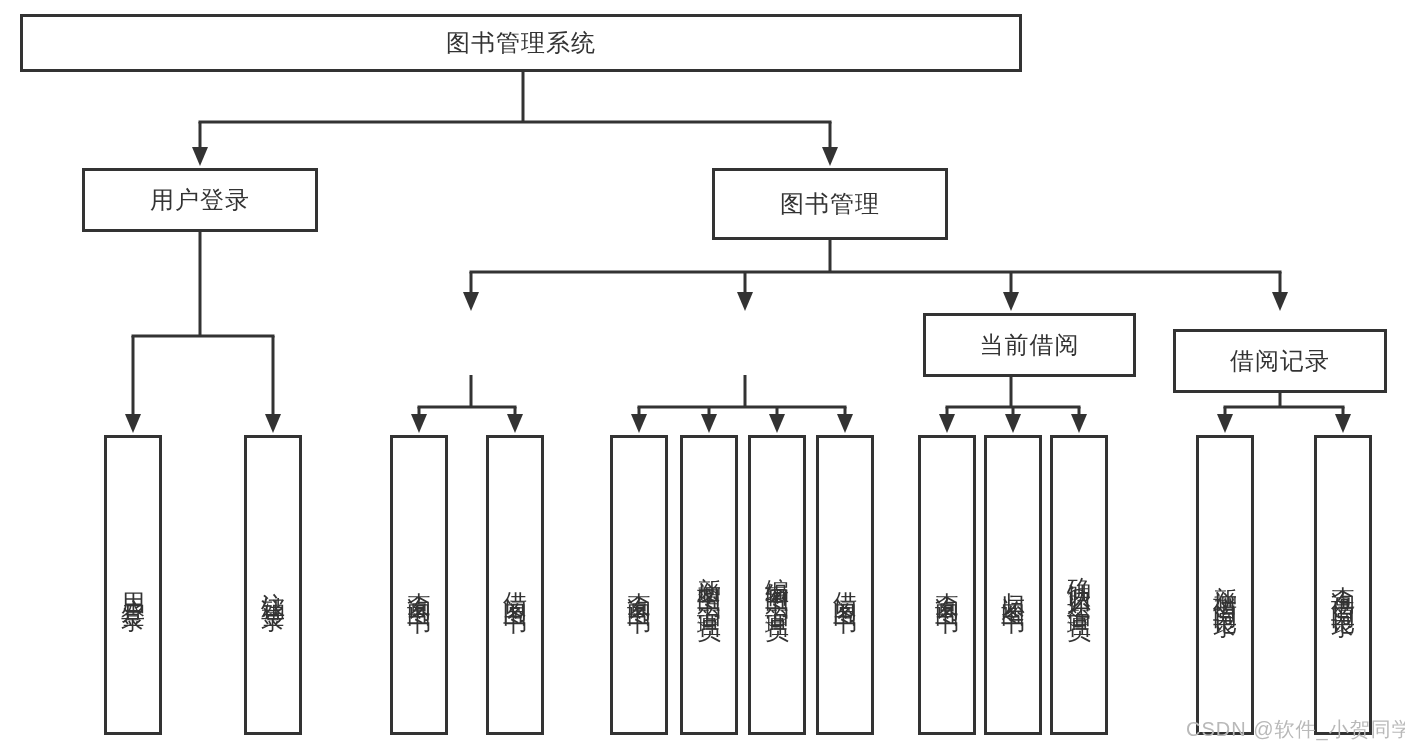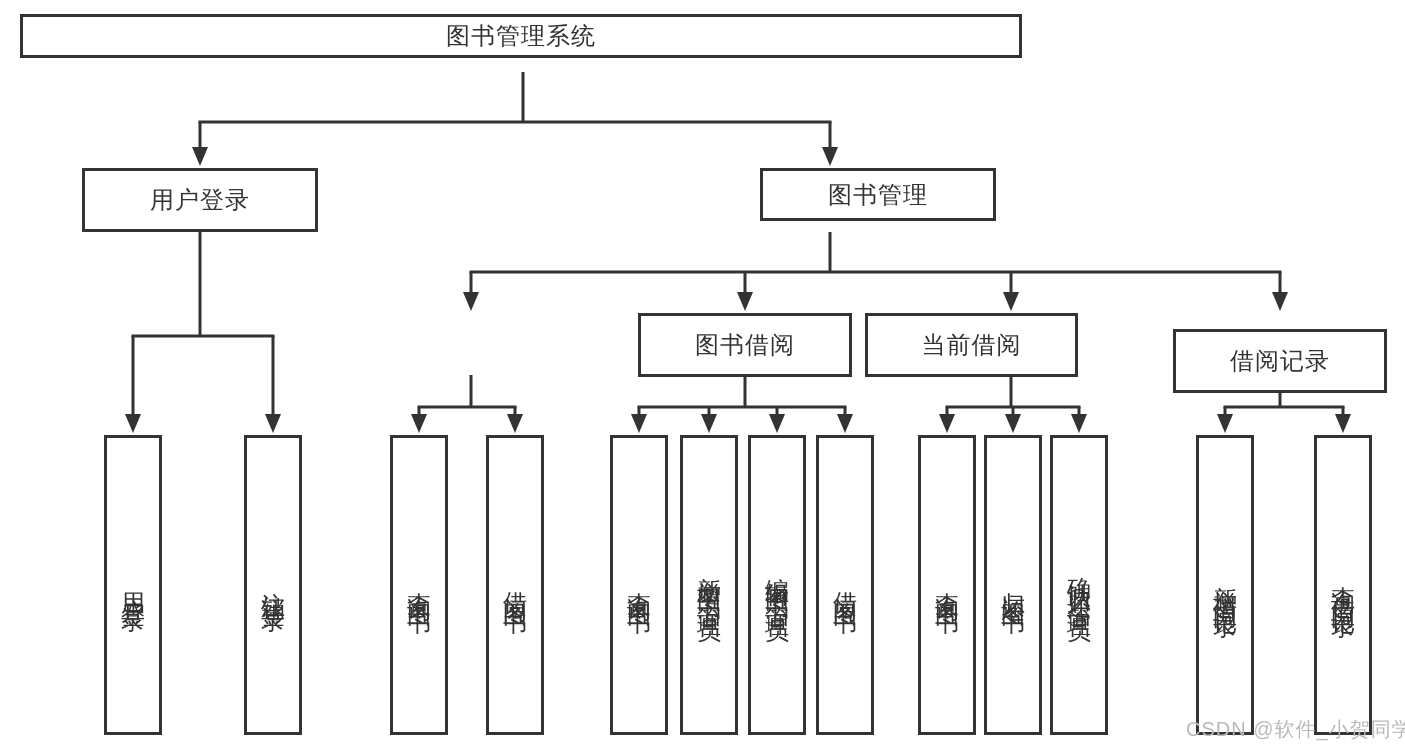--- a/index.html
+++ b/index.html
@@ -96,35 +96,32 @@
     <g>
       <line x1="1280" y1="375" x2="1280" y2="407"></line>
       <line x1="1223.5" y1="407" x2="1344.5" y2="407"></line>
       <line x1="1225" y1="407" x2="1225" y2="415"></line>
       <polygon points="1217,414 1233,414 1225,433" stroke="none"></polygon>
       <line x1="1343" y1="407" x2="1343" y2="415"></line>
       <polygon points="1335,414 1351,414 1343,433" stroke="none"></polygon>
     </g>
   </svg>
 
-  <div class="node" style="left:20px;top:14px;width:1002px;height:44px;">
+  <div class="node" style="left:20px;top:14px;width:1002px;height:58px;">
     <span class="h-label">图书管理系统</span>
   </div>
 
   <div class="node" style="left:82px;top:168px;width:236px;height:64px;">
     <span class="h-label">用户登录</span>
   </div>
-  <div class="node" style="left:712px;top:168px;width:236px;height:53px;margin-left:48px;">
+  <div class="node" style="left:712px;top:168px;width:236px;height:72px;">
     <span class="h-label">图书管理</span>
   </div>
 
-  <div class="node" style="left:638px;top:313px;width:214px;height:64px;">
-    <span class="h-label">图书借阅</span>
-  </div>
-  <div class="node" style="left:865px;top:313px;width:213px;height:64px;">
+  <div class="node" style="left:923px;top:313px;width:213px;height:64px;">
     <span class="h-label">当前借阅</span>
   </div>
   <div class="node" style="left:1173px;top:313px;width:214px;height:64px;margin-top:16px;">
     <span class="h-label">借阅记录</span>
   </div>
 
   <div class="node leaf" style="left:104px;top:435px;width:58px;height:300px;">
     <span class="v-label">用户登录</span>
   </div>
   <div class="node leaf" style="left:244px;top:435px;width:58px;height:300px;">

